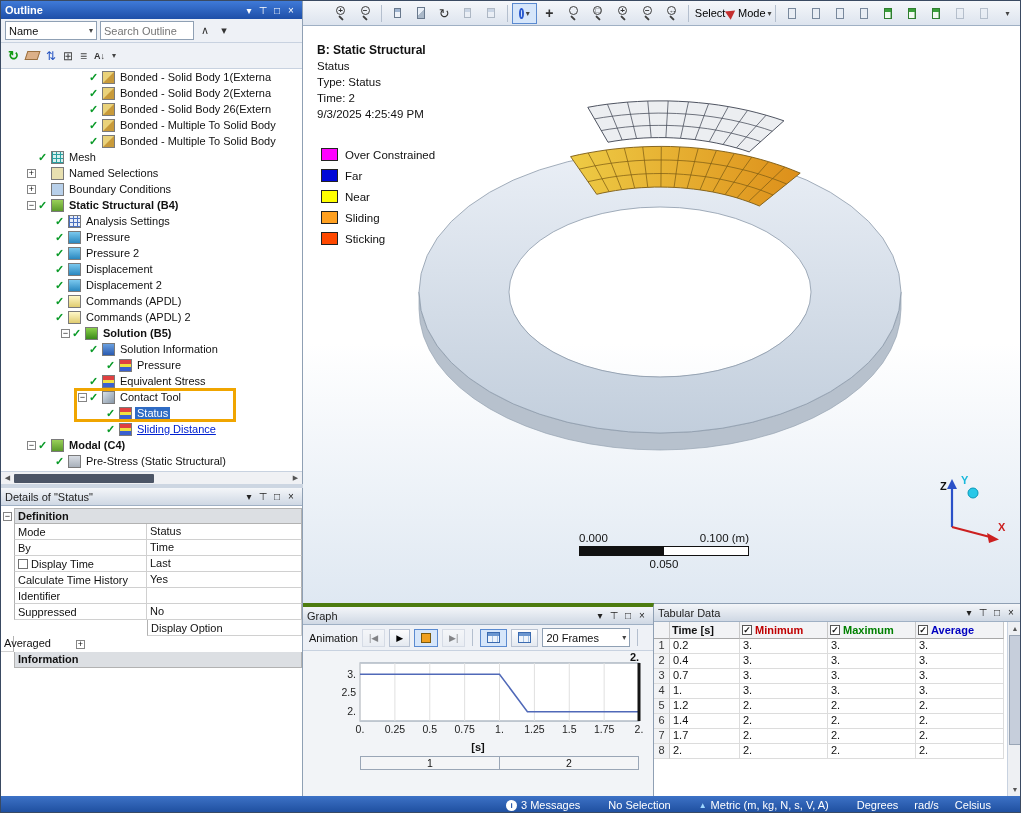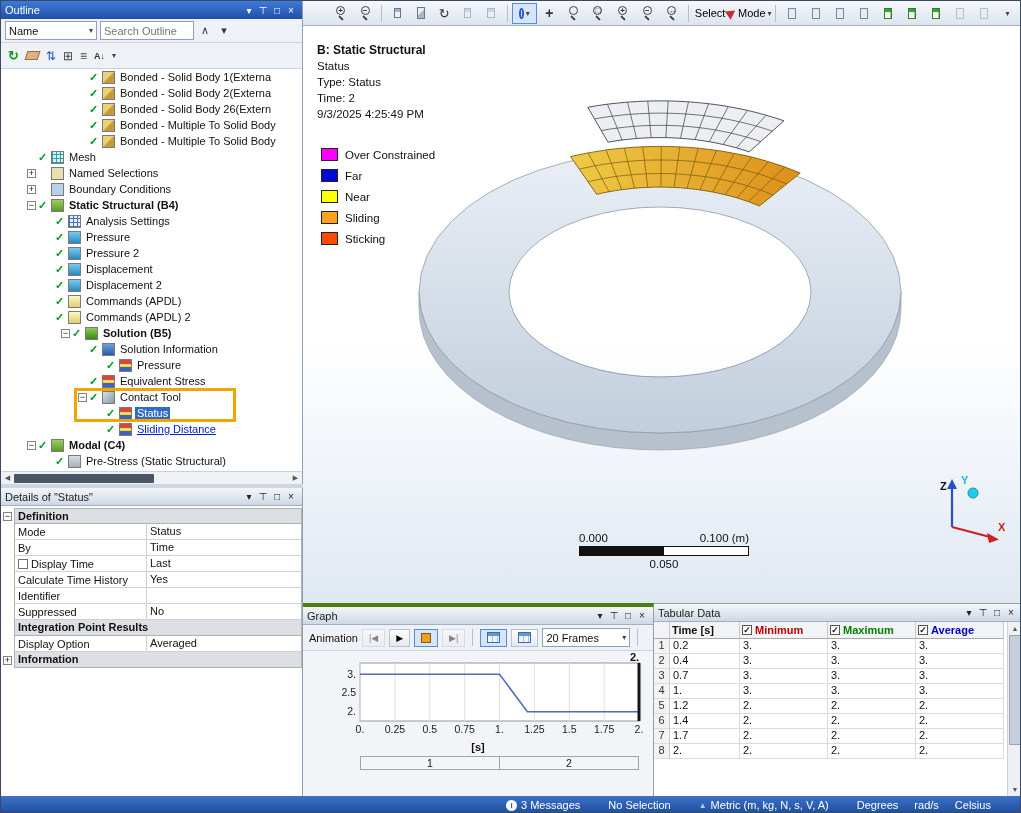--- a/index.html
+++ b/index.html
@@ -4,21 +4,21 @@
 <style>
   html,body{margin:0;padding:0;background:#fff;}
   *{box-sizing:border-box;}
   #app{position:relative;width:1021px;height:813px;border:1px solid #3a4a62;background:#e8ecf2;
        font-family:"Liberation Sans",sans-serif;font-size:11px;color:#111;overflow:hidden;}
 
   
   .phdr{height:18px;display:flex;align-items:center;padding:0 4px;flex:none;}
   .phdr.blue{background:linear-gradient(#3f7ad8,#1e4fa8);color:#fff;}
   .phdr.gray{background:linear-gradient(#f4f6f9,#cfd8e4);border-bottom:1px solid #9fb0c4;color:#222;}
-  .phdr-title{flex:1;font-weight:normal;}
+  .phdr-title{flex:1;font-weight:bold;}
   .phdr.gray .phdr-title{font-weight:normal;}
   .pico{width:14px;text-align:center;font-size:10px;cursor:default;}
 
   
   .outline{position:absolute;left:0;top:0;width:302px;height:483px;background:#f2f4f7;
            border-right:1px solid #8fa0b4;display:flex;flex-direction:column;}
   .otb1{height:24px;display:flex;align-items:center;gap:3px;padding:2px 4px;background:#eef1f6;border-bottom:1px solid #c8d2e0;}
   .combo{height:19px;border:1px solid #8fa0b4;background:#fff;display:flex;align-items:center;
          padding:0 3px;width:92px;justify-content:space-between;}
   .carrot{font-size:8px;color:#444;}
@@ -387,21 +387,20 @@
           <span class="dgut"></span>
           <span class="dlab">Calculate Time History</span>
           <span class="dval">Yes</span>
           <span class="dgut"></span>
           <span class="dlab">Identifier</span>
           <span class="dval"></span>
           <span class="dgut"></span>
           <span class="dlab">Suppressed</span>
           <span class="dval">No</span>
           <span class="dgut"></span>
-          <span class="dsec">Integration Point Results</span>
           <span class="dgut"></span>
           <span class="dlab">Display Option</span>
           <span class="dval">Averaged</span>
           <span class="dgut">
             <span class="gbox">+</span>
           </span>
           <span class="dsec">Information</span>
         </div>
     </div>
   </section>

